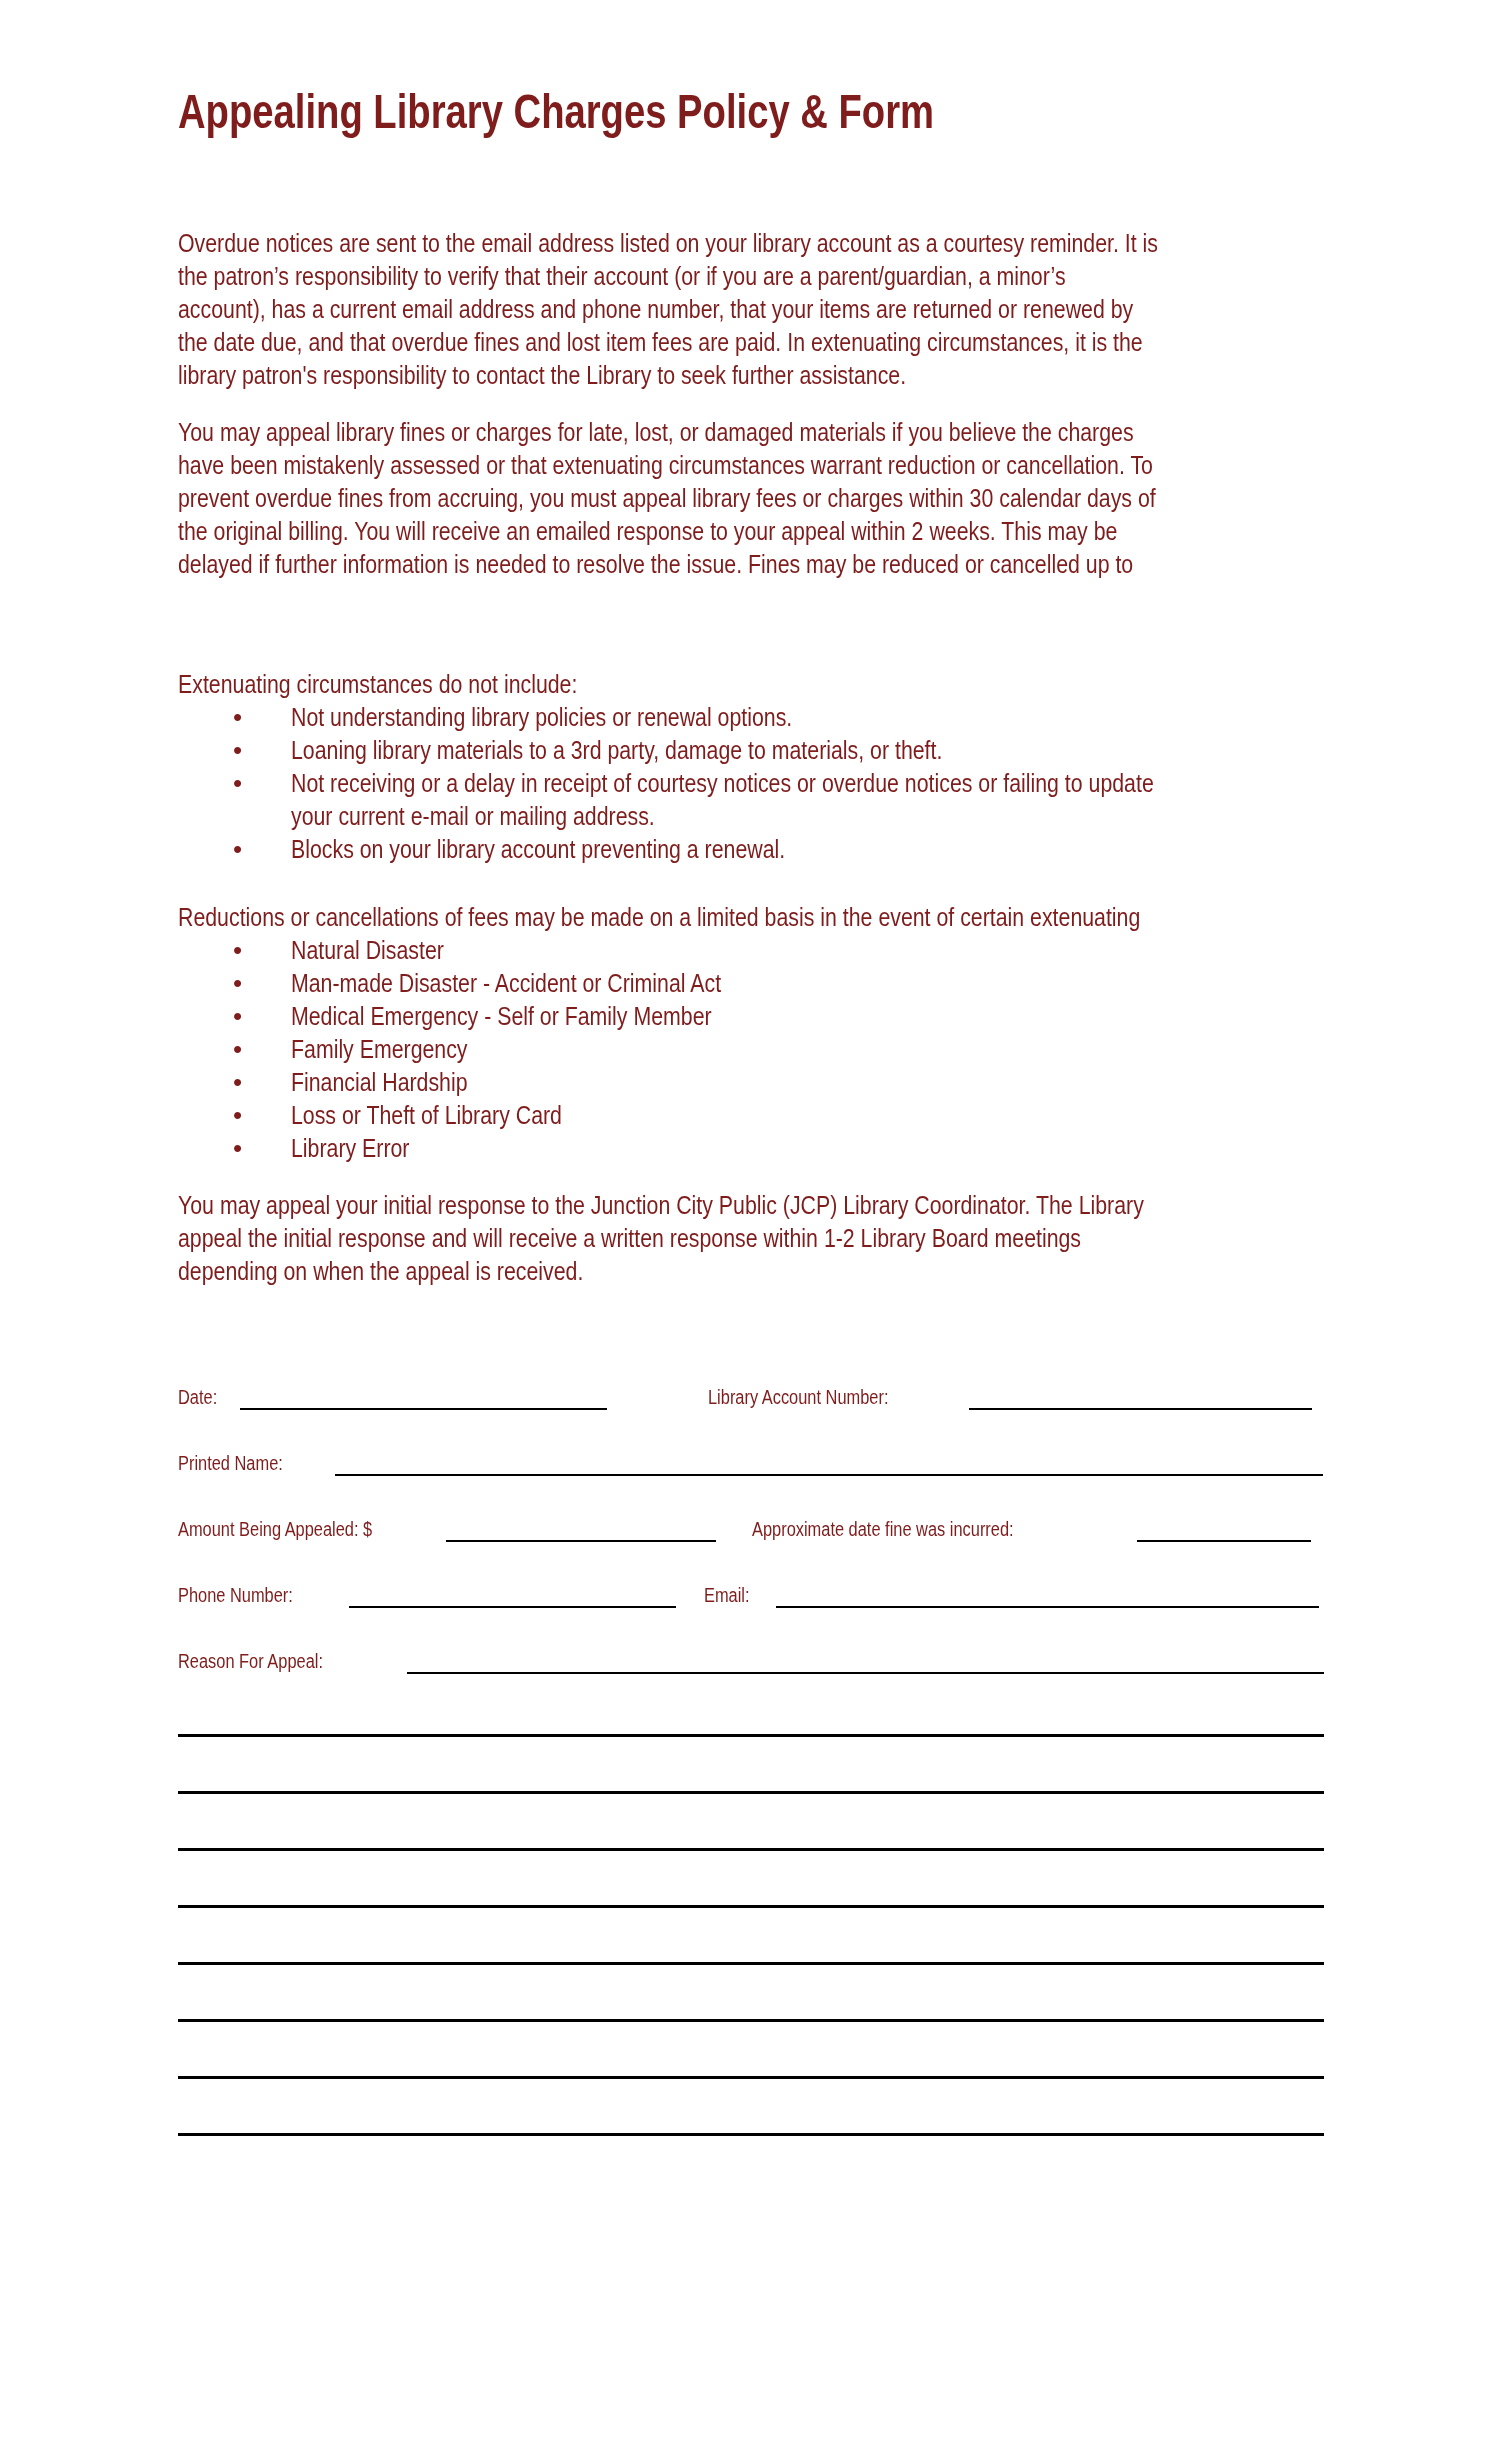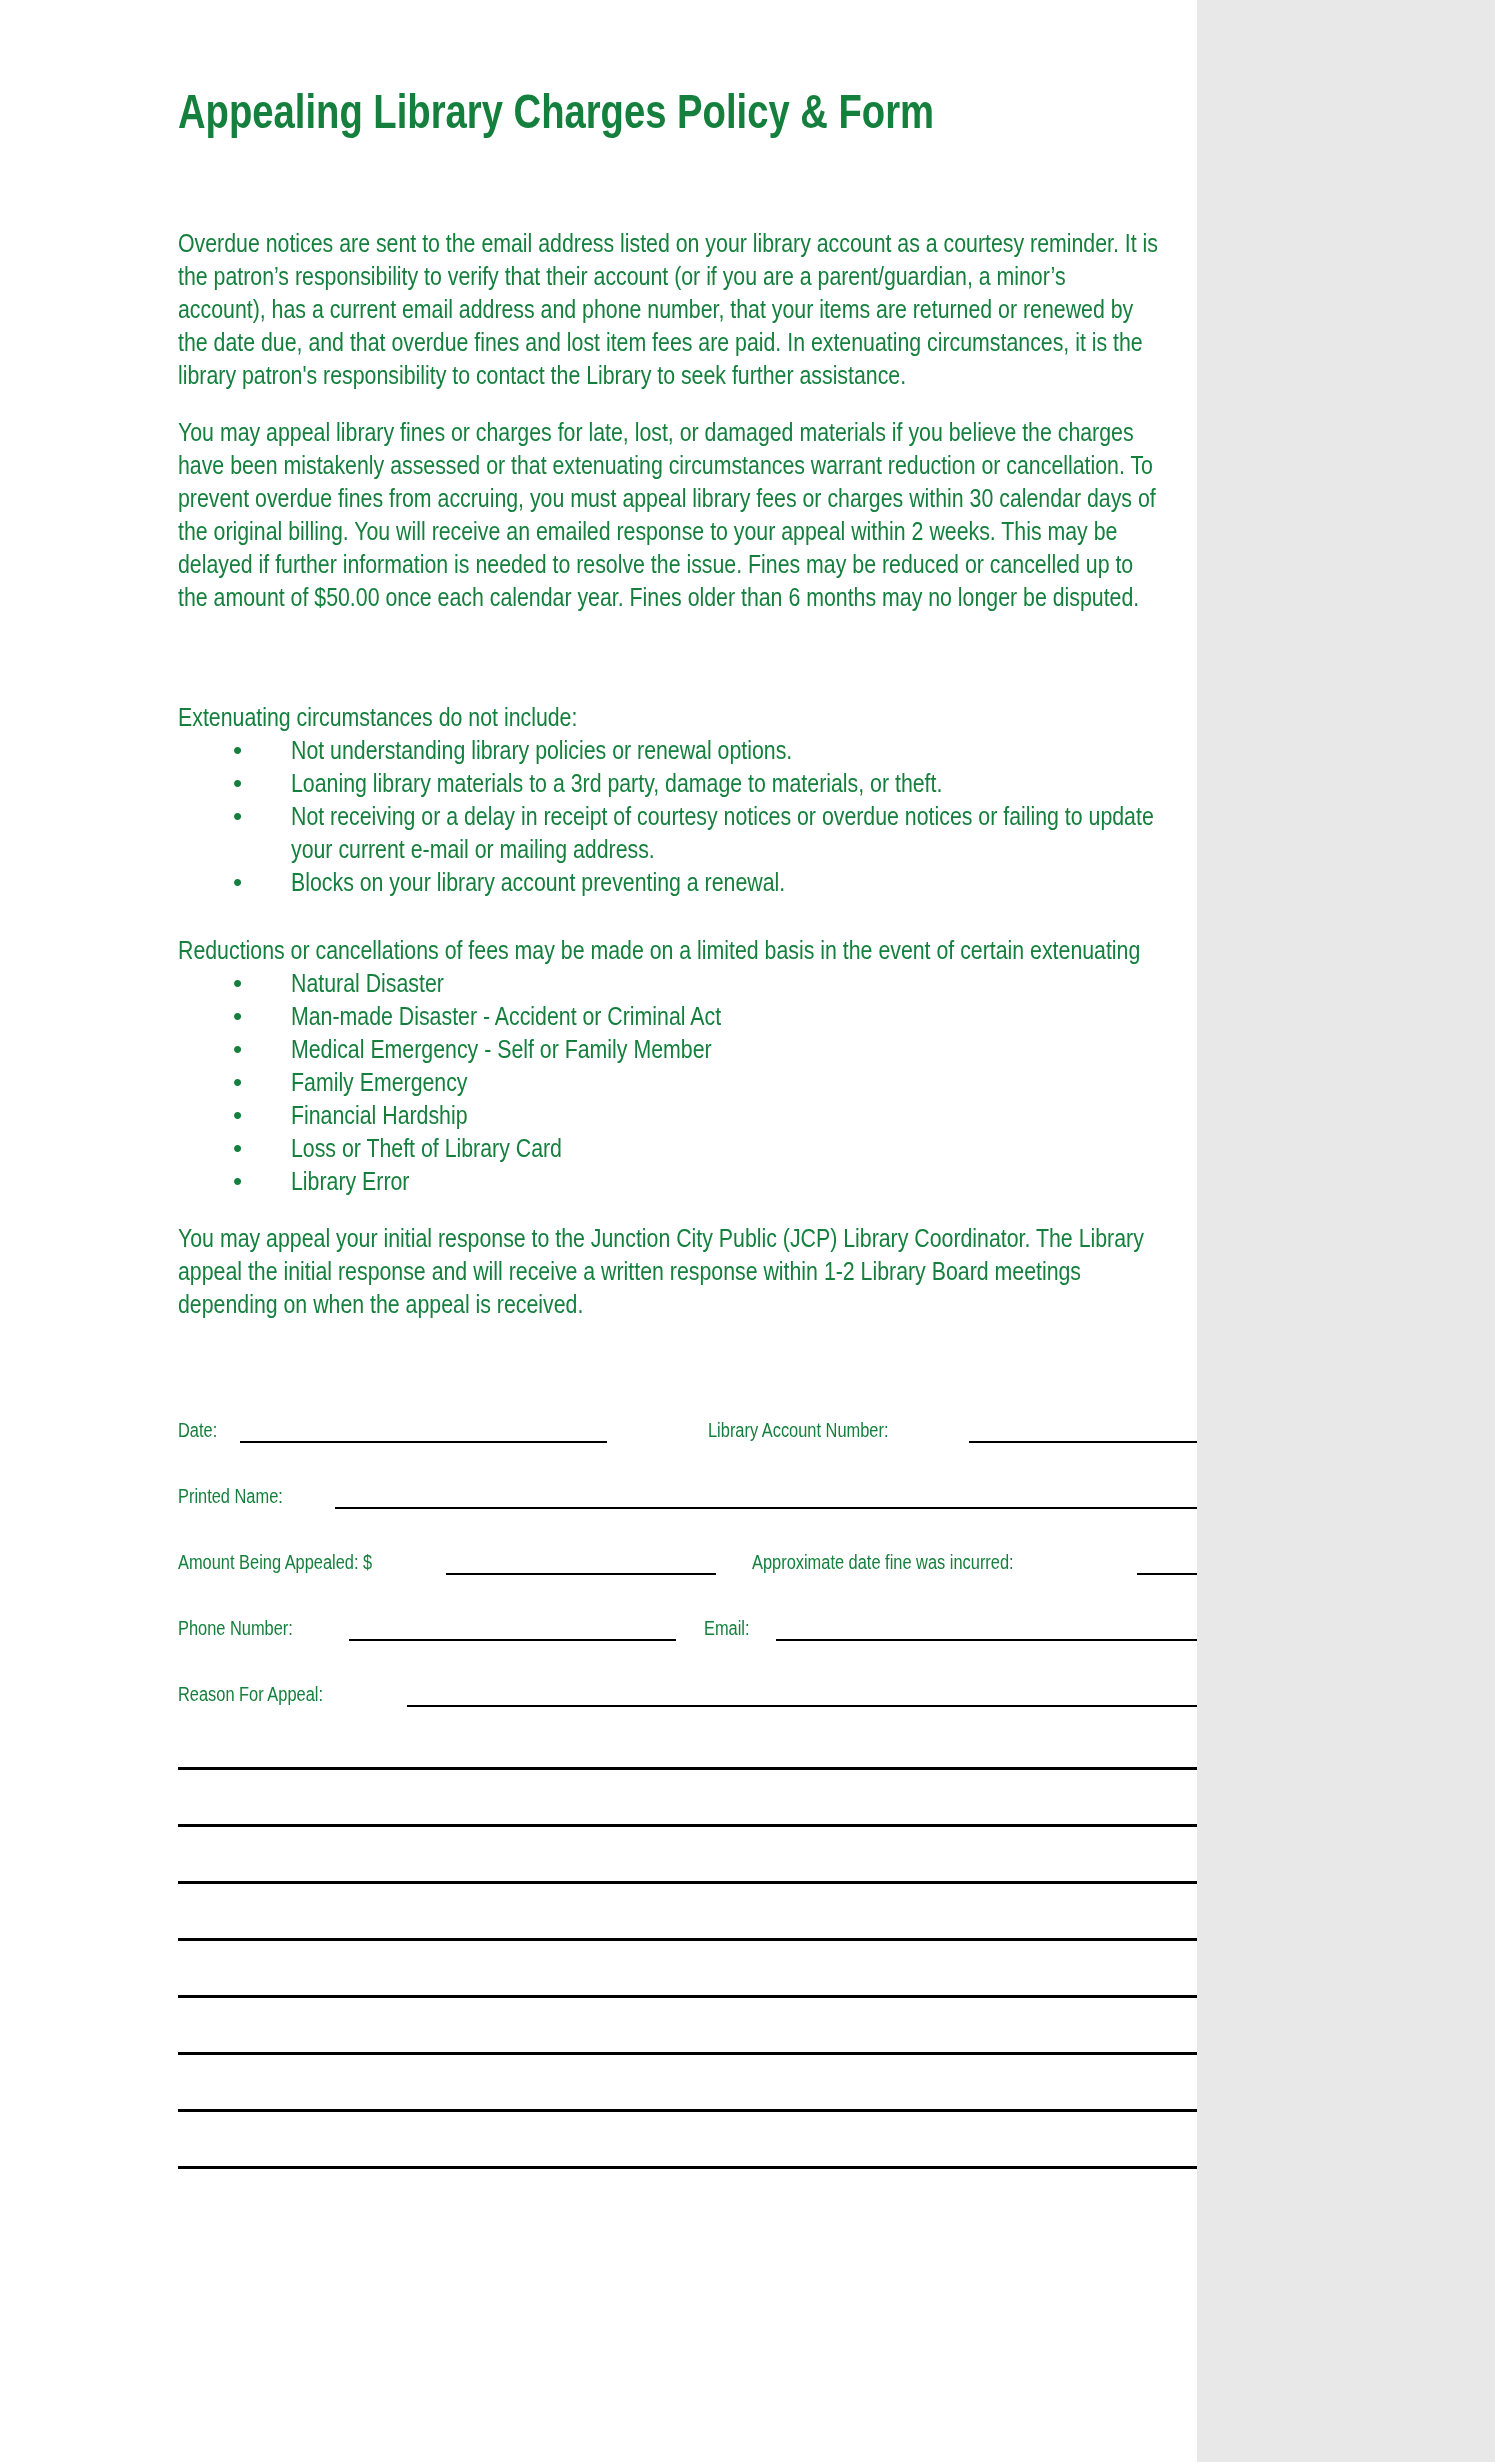--- a/index.html
+++ b/index.html
@@ -1,21 +1,21 @@
 <!DOCTYPE html>
 <html style="font-size:14px"><head>
 <meta charset="utf-8">
 <style>
   html,body { margin:0; padding:0; background:#e8e8e8; }
   .page {
     position:relative;
-    width:1197px; height:2462px;
+    width:1495px; height:2462px;
     background:#ffffff;
     font-family:"Liberation Sans", sans-serif;
-    color:#15803d;
+    color:#7f1d1d;
     overflow:hidden;
   }
   .content {
     position:absolute;
     left:178px; top:0;
     width:1146px;
   }
   
   .title {
     padding-top:83px;
@@ -126,21 +126,20 @@
       <div class="line"><span class="sx">the date due, and that overdue fines and lost item fees are paid. In extenuating circumstances, it is the</span></div>
       <div class="line"><span class="sx">library patron's responsibility to contact the Library to seek further assistance.</span></div>
     </div>
 
     <div class="para mt-1">
       <div class="line"><span class="sx">You may appeal library fines or charges for late, lost, or damaged materials if you believe the charges</span></div>
       <div class="line"><span class="sx">have been mistakenly assessed or that extenuating circumstances warrant reduction or cancellation. To</span></div>
       <div class="line"><span class="sx">prevent overdue fines from accruing, you must appeal library fees or charges within 30 calendar days of</span></div>
       <div class="line"><span class="sx">the original billing. You will receive an emailed response to your appeal within 2 weeks. This may be</span></div>
       <div class="line"><span class="sx">delayed if further information is needed to resolve the issue. Fines may be reduced or cancelled up to</span></div>
-      <div class="line"><span class="sx">the amount of $50.00 once each calendar year. Fines older than 6 months may no longer be disputed.</span></div>
     </div>
 
     <div class="para mt-2">
       <div class="line"><span class="sx">Extenuating circumstances do not include:</span></div>
     </div>
 
     <div>
       <div class="brow">
         <span class="dot">•</span>
         <span class="sx">Not understanding library policies or renewal options.</span>

